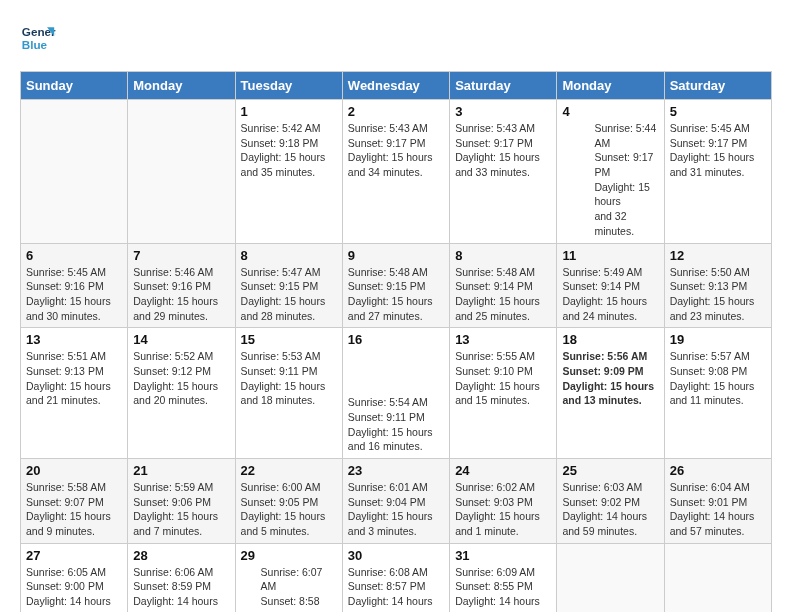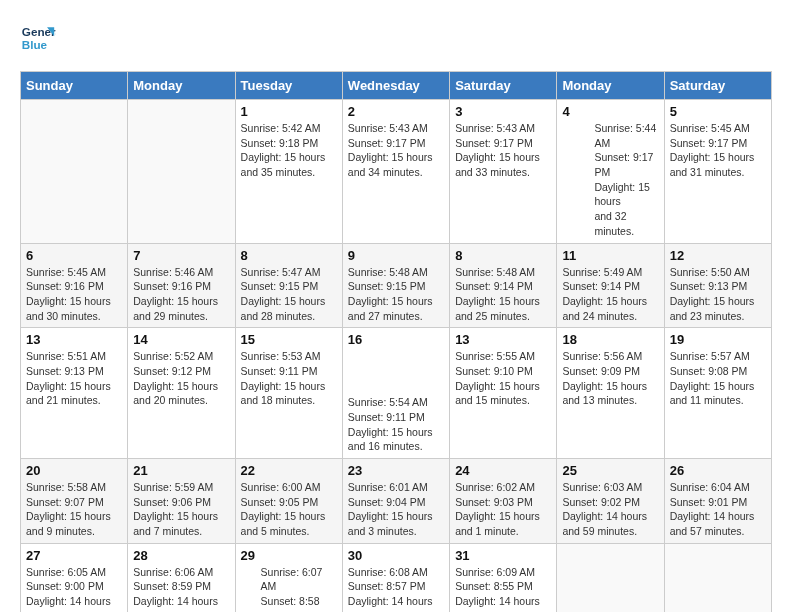--- a/index.html
+++ b/index.html
@@ -230,21 +230,21 @@
         </td>
         <td>
           <div class="day-number">13</div>
           <div class="day-info" style="white-space: pre-line;">Sunrise: 5:55 AM
 Sunset: 9:10 PM
 Daylight: 15 hours
 and 15 minutes.</div>
         </td>
         <td>
           <div class="day-number">18</div>
-          <div class="day-info" style="white-space: pre-line;">Sunrise: 5:56 AM
+          <div class="day-info" style="white-space: pre-line; font-weight: bold;">Sunrise: 5:56 AM
 Sunset: 9:09 PM
 Daylight: 15 hours
 and 13 minutes.</div>
         </td>
         <td>
           <div class="day-number">19</div>
           <div class="day-info" style="white-space: pre-line;">Sunrise: 5:57 AM
 Sunset: 9:08 PM
 Daylight: 15 hours
 and 11 minutes.</div>

